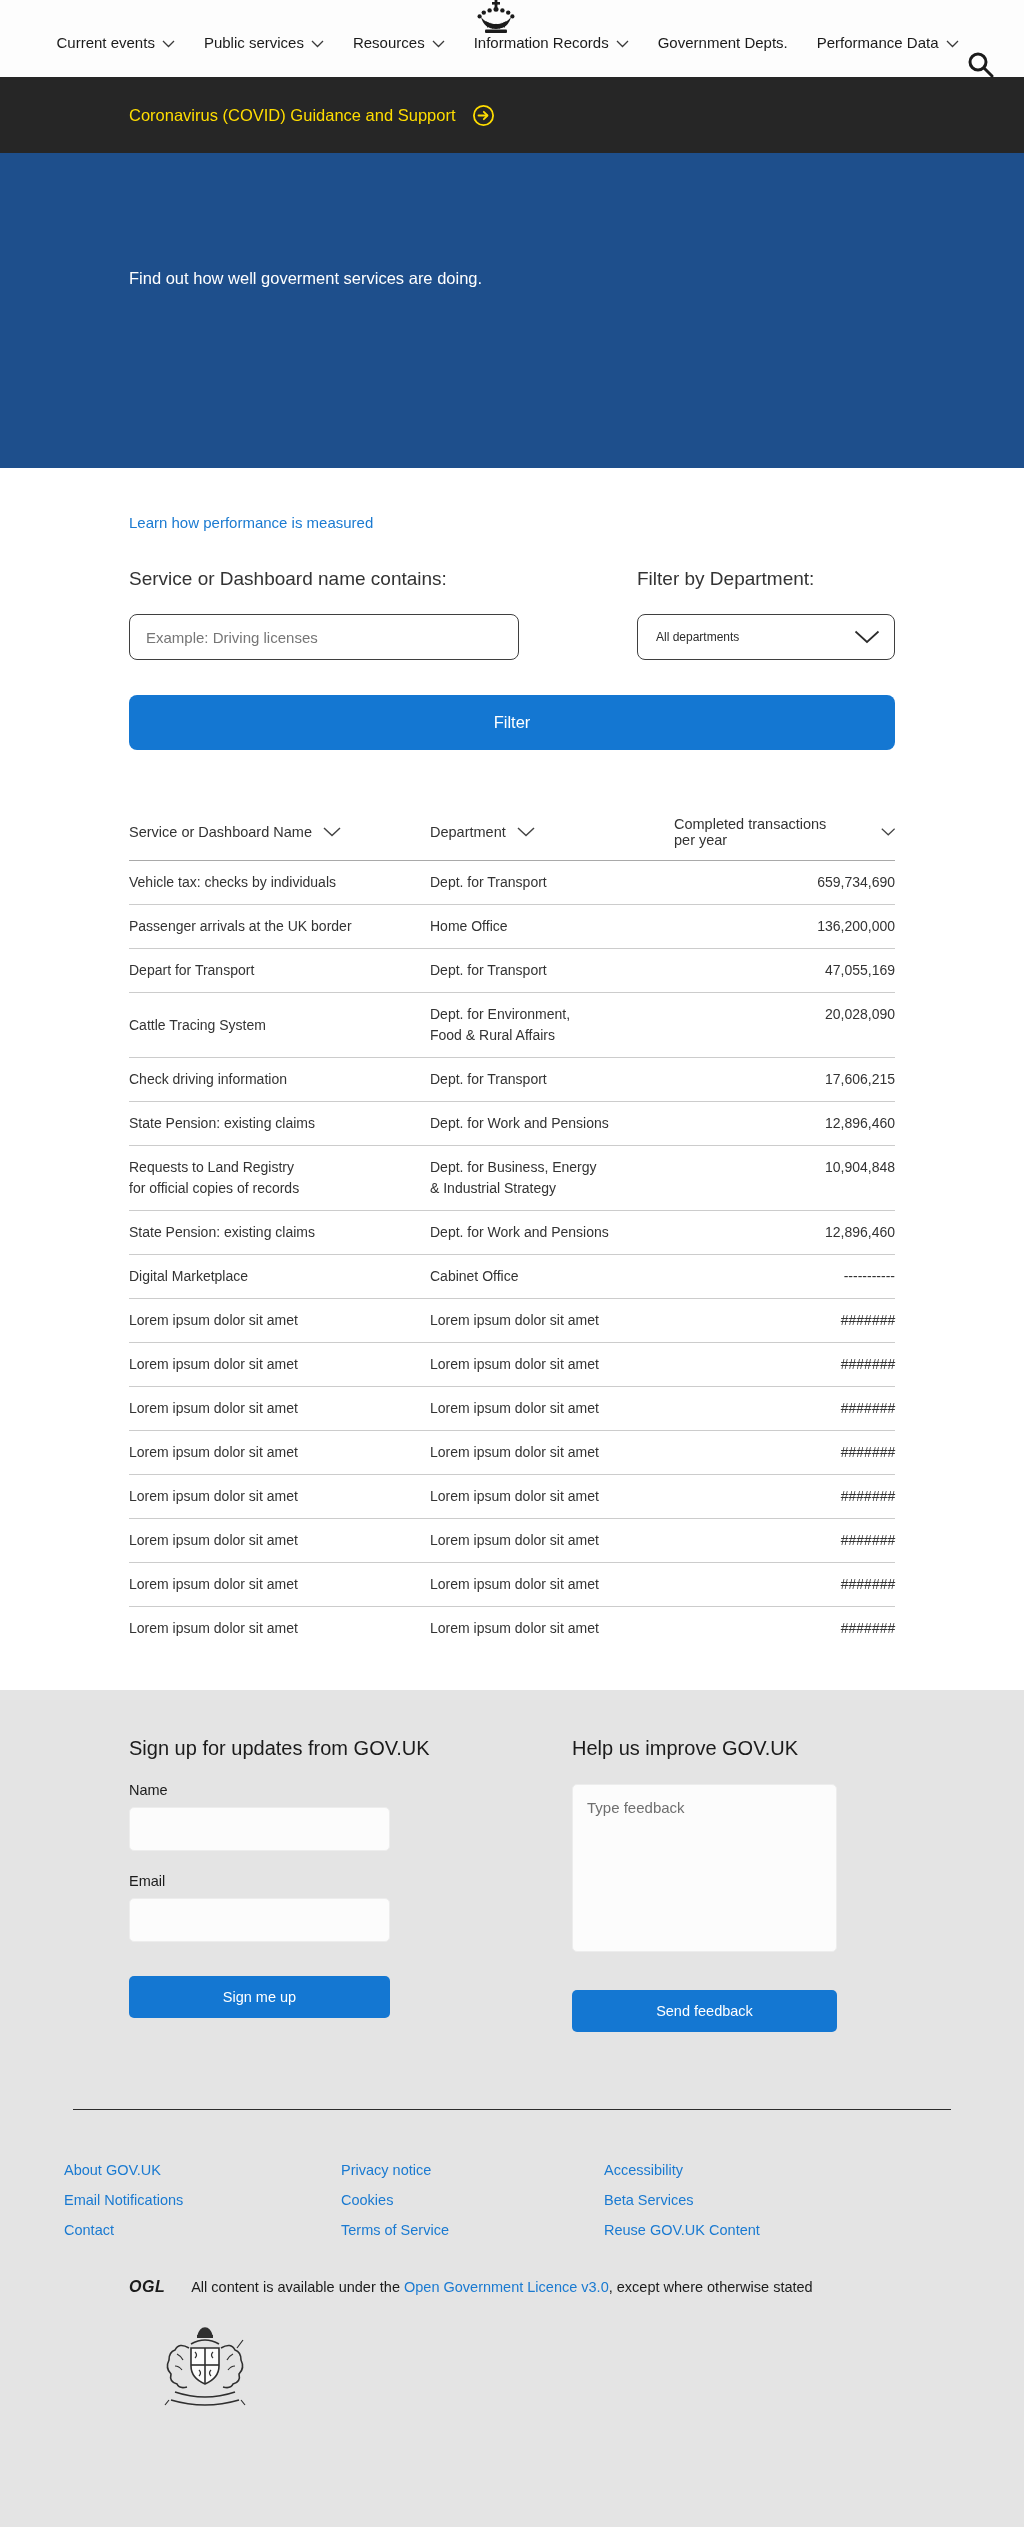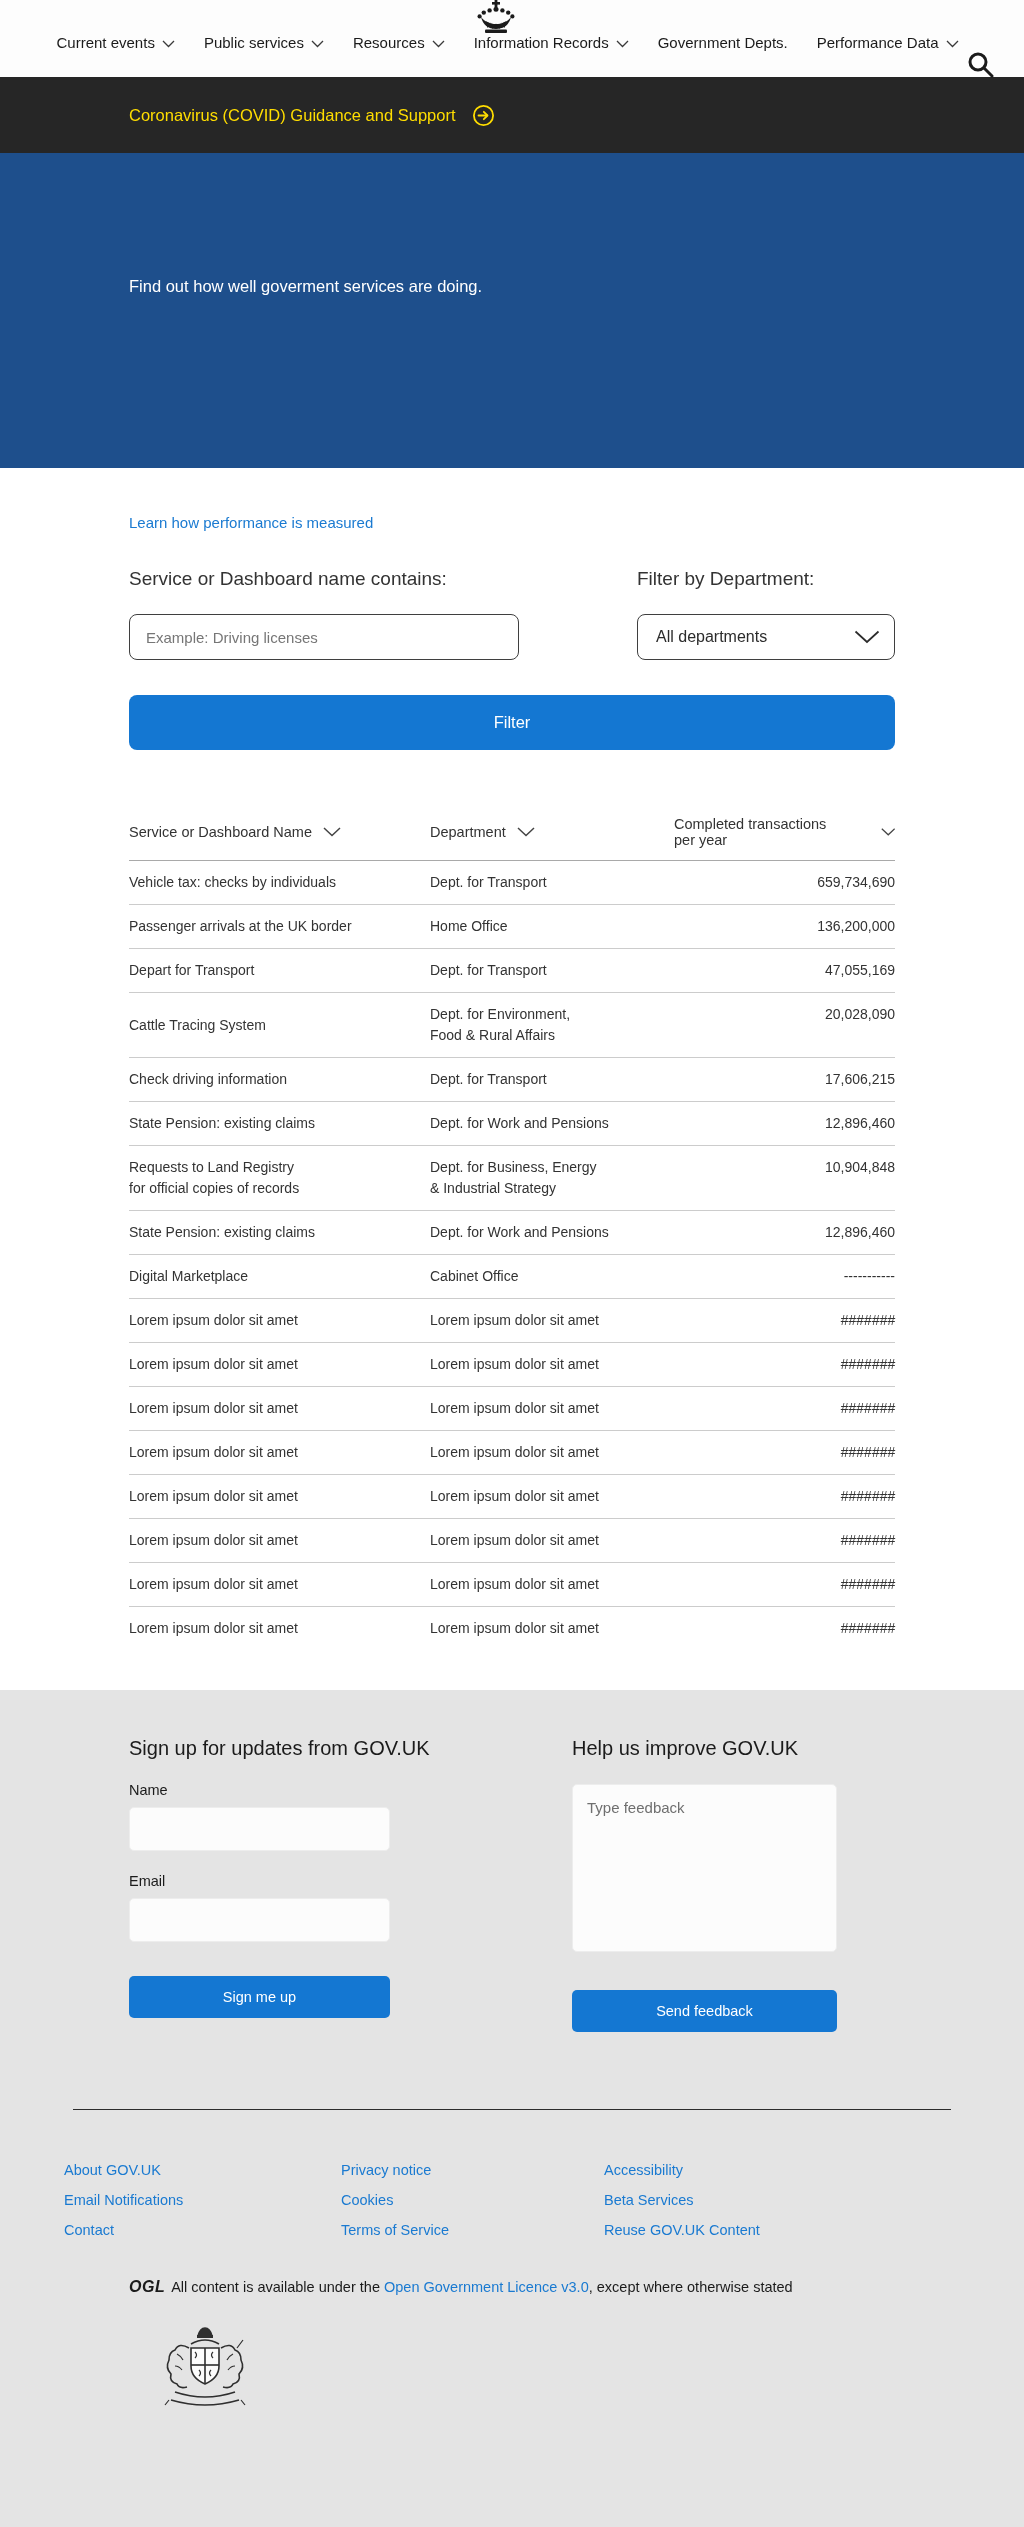--- a/index.html
+++ b/index.html
@@ -15,33 +15,33 @@
 
   
   .covid { height:76px; background:#262626; display:flex; align-items:center; }
   .covid-inner { margin-left:129px; display:flex; align-items:center; gap:16px; cursor:pointer; }
   .covid-link { color:#ffdd00; font-size:16.5px; }
   .covid-arrow { display:flex; align-items:center; }
 
   
   .hero { height:315px; background:#1e4f8c; color:#ffffff; padding:100px 129px 0 129px; }
   .hero h1 { font-size:42px; font-weight:400; letter-spacing:0.2px; }
-  .hero p { font-size:16.5px; margin-top:24px; font-weight:400; }
+  .hero p { font-size:16.5px; margin-top:16px; font-weight:400; }
 
   
   .main { height:1222px; padding:46px 129px 0 129px; background:#ffffff; }
   .learn-link { color:#1a7ad1; font-size:15px; cursor:pointer; display:inline-block; }
   .filter-labels { display:flex; margin-top:36px; }
   .filter-label { font-size:19px; color:#333333; font-weight:400; }
   .filter-label.dept { margin-left:auto; width:258px; }
   .filter-row { display:flex; margin-top:24px; }
   .search-input { width:390px; height:46px; border:1.5px solid #3f3f3f; border-radius:8px; padding:0 16px; font-size:15px; font-family:"Liberation Sans",sans-serif; color:#2b2b2b; background:#ffffff; }
   .search-input::placeholder { color:#767676; }
   .dept-select { margin-left:auto; width:258px; height:46px; border:1.5px solid #3f3f3f; border-radius:8px; padding:0 14px 0 18px; display:flex; align-items:center; justify-content:space-between; cursor:pointer; background:#ffffff; }
-  .dept-select span { font-size:16px; color:#2b2b2b; }
+  .dept-select span { font-size:12px; color:#2b2b2b; }
   .filter-btn { margin-top:35px; width:100%; height:55px; background:#1477d2; border:none; border-radius:8px; color:#ffffff; font-size:16.5px; font-family:"Liberation Sans",sans-serif; cursor:pointer; }
 
   
   .table { margin-top:66px; }
   .t-head { display:grid; grid-template-columns:301px 244px 1fr; padding-bottom:12px; border-bottom:1px solid #a9a9a9; }
   .t-head .hcell { font-size:14.5px; color:#333333; display:flex; align-items:center; gap:11px; cursor:pointer; }
   .t-head .hcell.right { justify-content:flex-end;gap:38px; }
   .t-row { display:grid; grid-template-columns:301px 244px 1fr; border-bottom:1px solid #cccccc; padding:11px 0; min-height:43px; }
   .t-row:last-child { border-bottom:none; }
   .cell { font-size:14px; color:#333333; line-height:21px; display:flex; flex-direction:column; }
@@ -57,21 +57,21 @@
   .f-title { font-size:20px; color:#1b1b1b; font-weight:400; }
   .f-label { font-size:14.5px; color:#1b1b1b; margin-top:22px; }
   .f-input { display:block; width:261px; height:44px; margin-top:9px; border:1px solid #ededed; border-radius:5px; background:#fcfcfc; padding:0 12px; font-size:15px; font-family:"Liberation Sans",sans-serif; color:#2b2b2b; }
   .f-btn { width:261px; height:42px; margin-top:34px; background:#1477d2; color:#ffffff; border:none; border-radius:5px; font-size:14.5px; font-family:"Liberation Sans",sans-serif; cursor:pointer; }
   .f-btn.wide { width:265px; }
   .f-textarea { width:265px; height:168px; margin-top:24px; border:1px solid #ededed; border-radius:5px; background:#fcfcfc; padding:14px 14px; font-size:15px; font-family:"Liberation Sans",sans-serif; color:#2b2b2b; resize:none; }
   .f-textarea::placeholder { color:#6f6f6f; }
   .f-divider { border-top:1px solid #2b2b2b; margin:77px 73px 0 73px; }
   .f-links { display:grid; grid-template-columns:277px 263px auto; grid-row-gap:14px; padding:52px 129px 0 64px; }
   .f-link { color:#1a7ad1; font-size:14.5px; cursor:pointer; display:inline-block; width:max-content; }
-  .ogl-row { display:flex; align-items:center; gap:6px; padding:40px 129px 0 129px; }
+  .ogl-row { display:flex; align-items:center; gap:26px; padding:40px 129px 0 129px; }
   .ogl-logo { font-weight:bold; font-size:16px; letter-spacing:0.5px; color:#1b1b1b; font-style:italic; }
   .ogl-text { font-size:14.5px; color:#1b1b1b; }
   .ogl-text a { color:#1a7ad1; text-decoration:none; cursor:pointer; }
   .crest { margin:26px 0 0 153px; }
   .copyright { font-size:14px; color:#1b1b1b; padding:26px 129px 0 129px; }
 </style>
 </head>
 <body>
 
 <header class="topnav">

